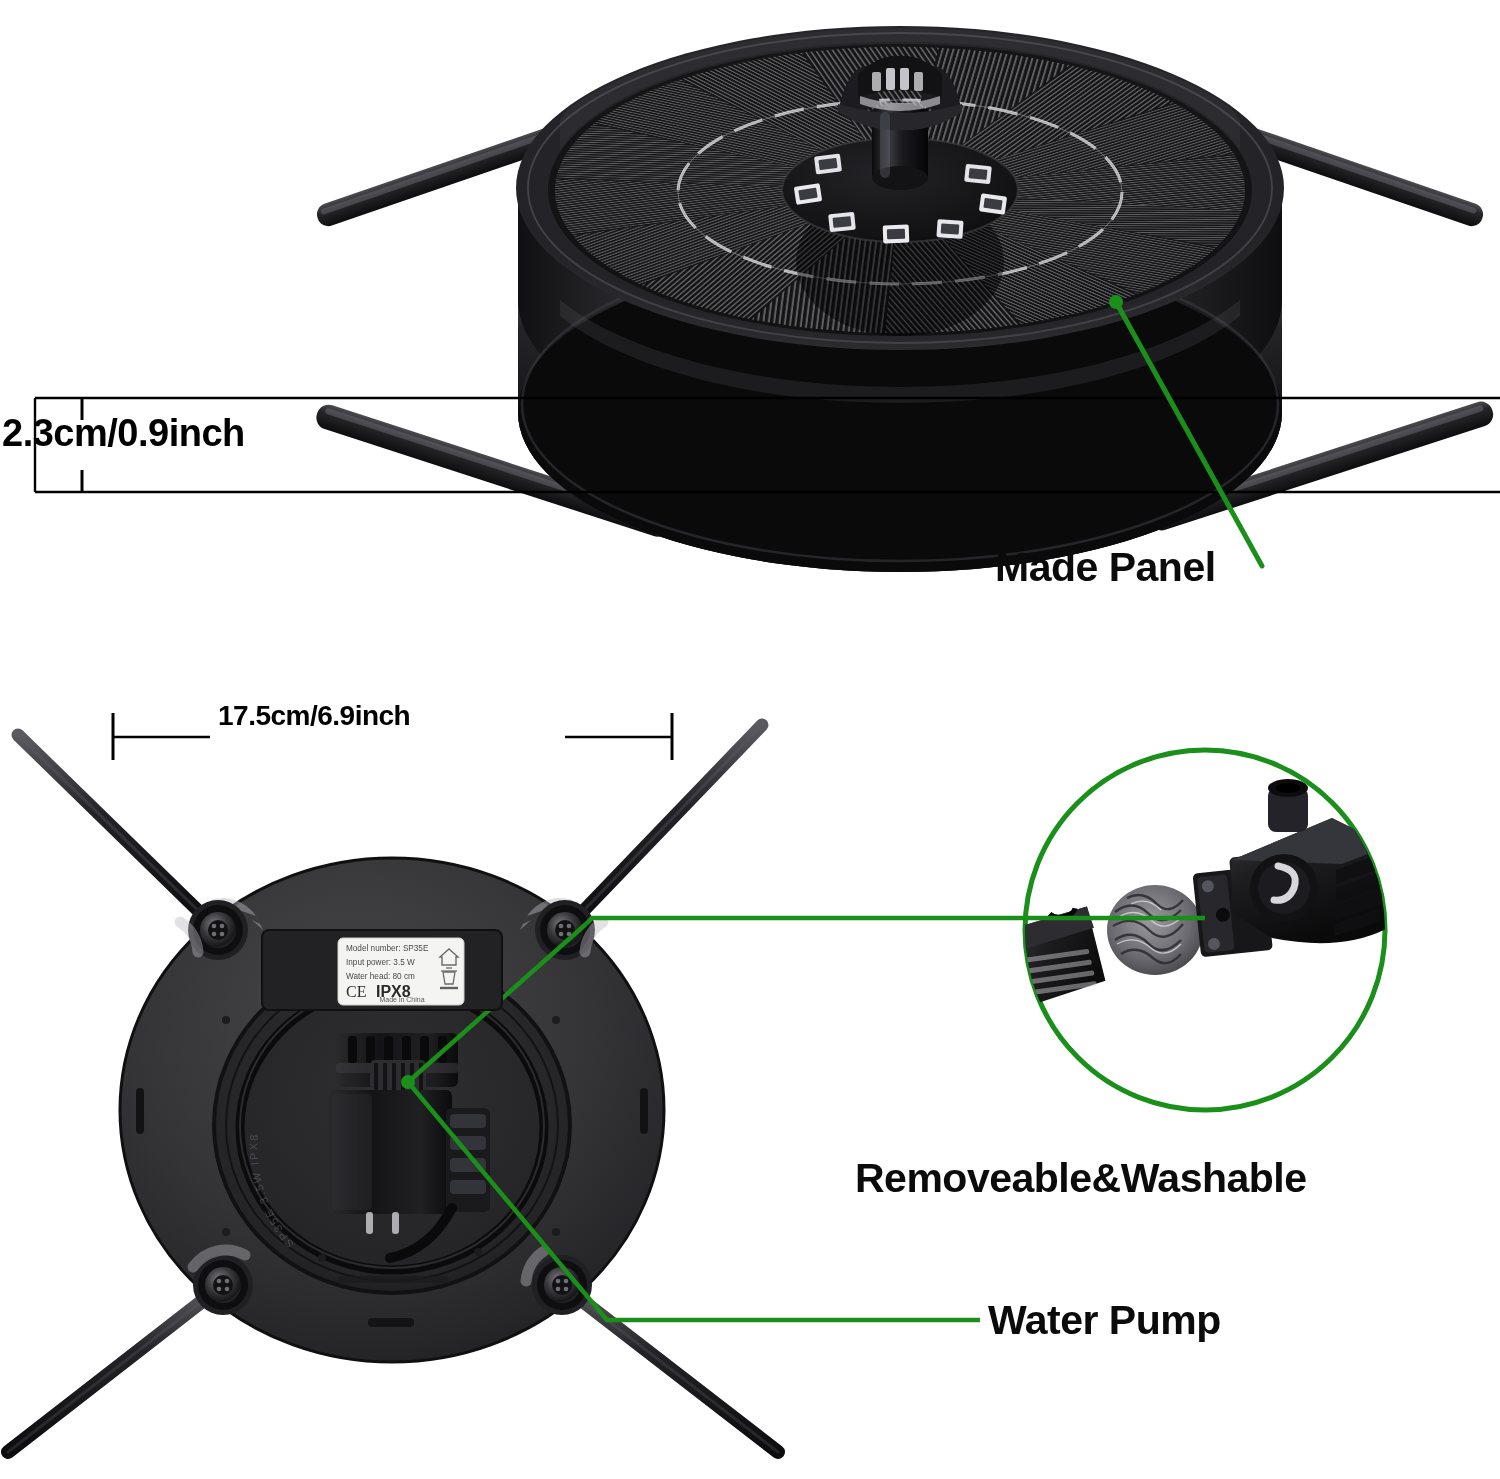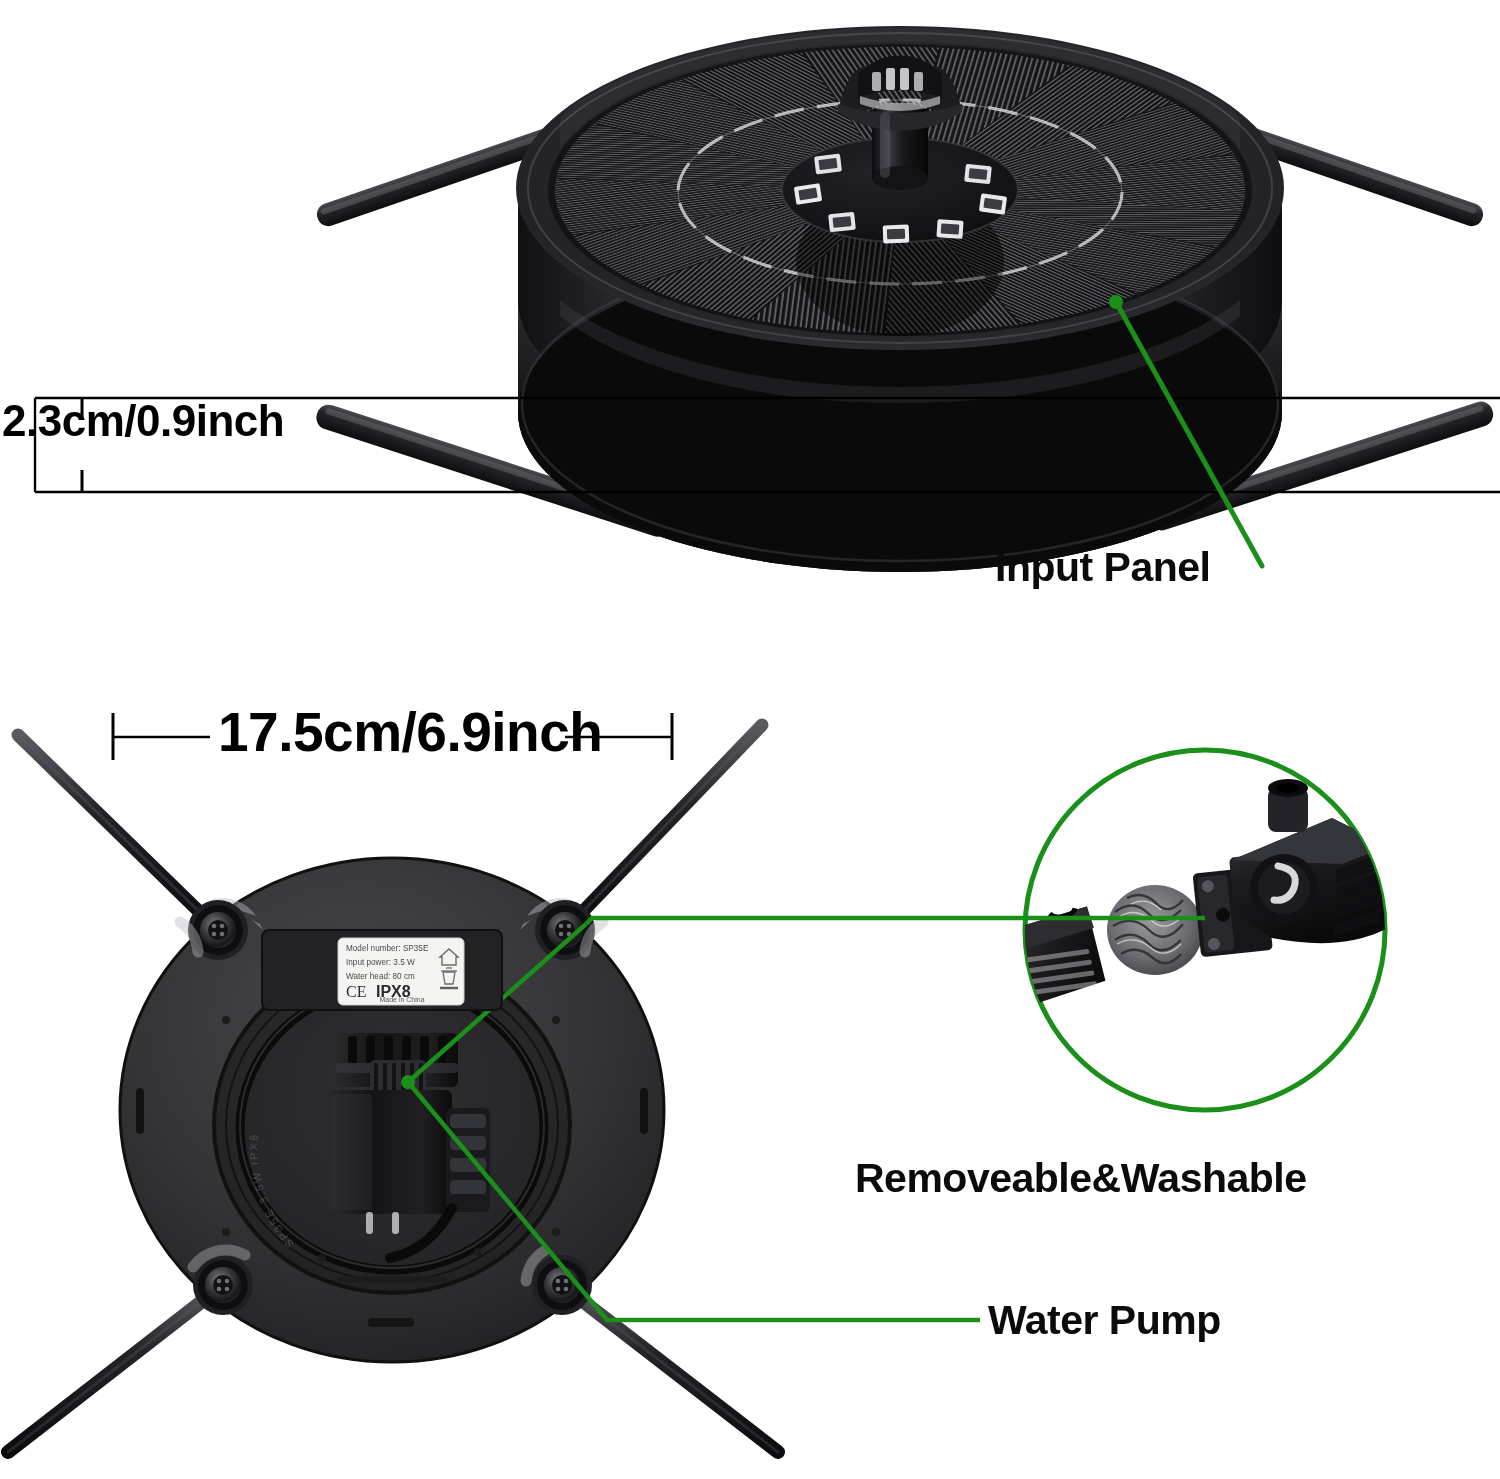--- a/index.html
+++ b/index.html
@@ -2,22 +2,22 @@
 <html><head>
 <meta charset="utf-8">
 <style>
   html,body{margin:0;padding:0;background:#ffffff;}
   body{width:1500px;height:1479px;position:relative;overflow:hidden;
        font-family:"Liberation Sans","DejaVu Sans",sans-serif;background:#fff;}
   .stage{position:absolute;left:0;top:0;width:1500px;height:1479px;}
   svg.layer{position:absolute;left:0;top:0;width:1500px;height:1479px;}
   .dimtext{position:absolute;font-weight:bold;color:#000;letter-spacing:-0.5px;}
   .calltext{position:absolute;font-weight:bold;color:#0b0b0b;letter-spacing:-0.5px;}
-  #dim-vert-text{left:2px;top:396px;font-size:44px;text-align:center;}
-  #dim-horz-text{left:218px;top:700px;font-size:55px;}
+  #dim-vert-text{left:2px;top:412px;font-size:38px;text-align:center;}
+  #dim-horz-text{left:218px;top:700px;font-size:28px;}
   #label-solar{left:995px;top:544px;font-size:41px;}
   #label-remove{left:855px;top:1147px;font-size:41px;margin-top:8px;}
   #label-pump{left:988px;top:1297px;font-size:41px;text-align:center;}
 </style>
 </head>
 <body>
 
 <div class="stage">
 
   <svg class="layer" viewBox="0 0 1500 1479">
@@ -522,19 +522,19 @@
         <line x1="440" y1="988" x2="458" y2="988" stroke="#2f2f2f" stroke-width="2.4"></line>
       </g>
     </g>
 
   </svg>
 
   <div class="dimtext" id="dim-vert-text">2.3cm/0.9inch</div>
 
   <div class="dimtext" id="dim-horz-text">17.5cm/6.9inch</div>
 
-  <div class="calltext" id="label-solar">Input Panel</div>
+  <div class="calltext" id="label-solar">Made Panel</div>
 
   <div class="calltext" id="label-remove">Removeable&amp;Washable</div>
 
   <div class="calltext" id="label-pump">Water Pump</div>
 
 </div>
 
 </body></html>

